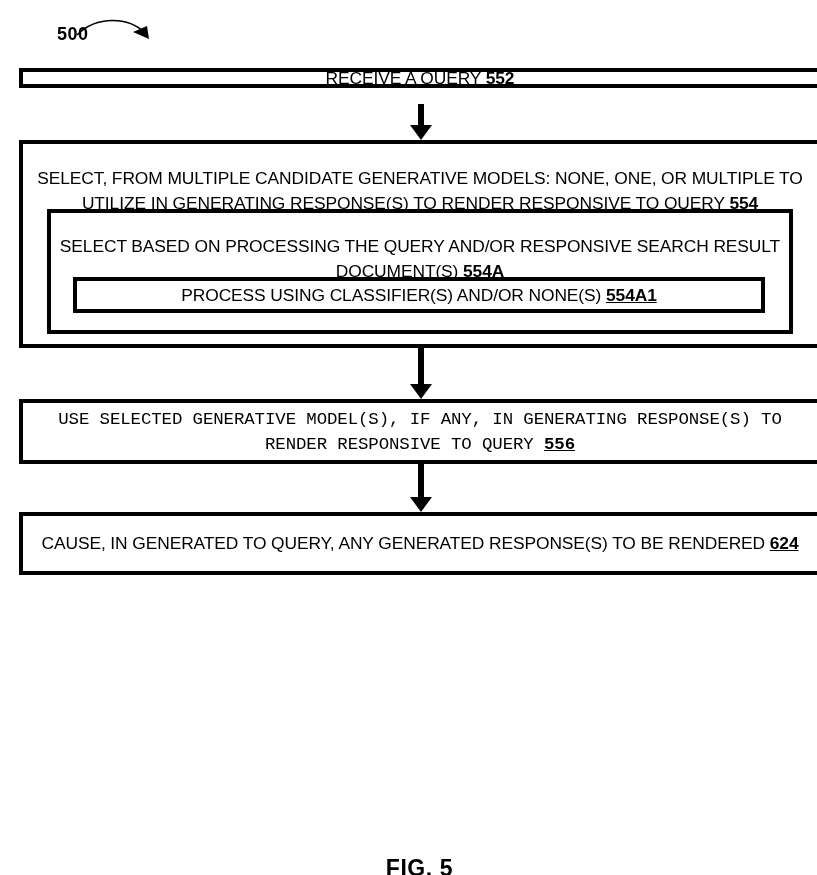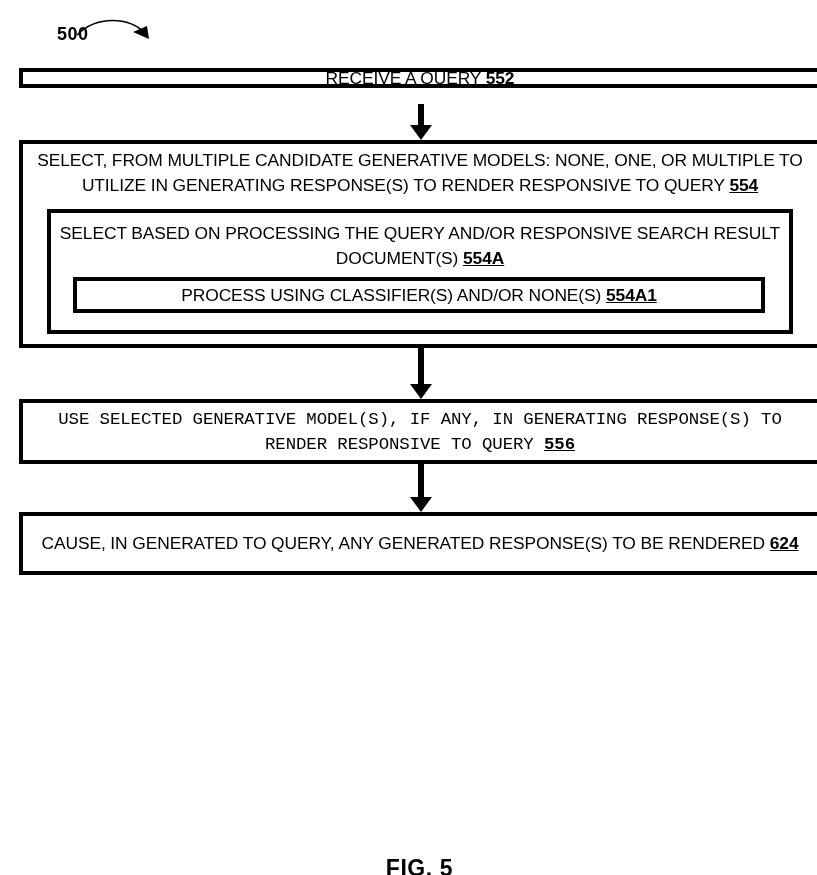--- a/index.html
+++ b/index.html
@@ -68,24 +68,24 @@
     border-width: 4px;
   }
   .flow-box.inner-most {
     border-width: 4px;
   }
 
   
   #box-552 { left: 8px;  top: 51px;  width: 802px; height: 20px; }
   #box-554 { left: 8px;  top: 123px; width: 802px; height: 208px;
              align-items: flex-start; justify-content: center; }
-  #box-554 .btext { padding-top: 4px; }
+  #box-554 .btext { padding-top: 22px; }
   #box-554a { left: 36px; top: 192px; width: 746px; height: 125px;
               align-items: flex-start; }
-  #box-554a .btext { padding-top: 8px; }
+  #box-554a .btext { padding-top: 21px; }
   #box-554a1 { left: 62px; top: 260px; width: 692px; height: 36px; }
   #box-556 { left: 8px;  top: 382px; width: 802px; height: 65px; font-family: Liberation Mono, monospace; }
   #box-558 { left: 8px;  top: 495px; width: 802px; height: 63px; }
 
   .numref {
     font-weight: bold;
     text-decoration: underline;
     text-underline-offset: 1px;
   }
 

